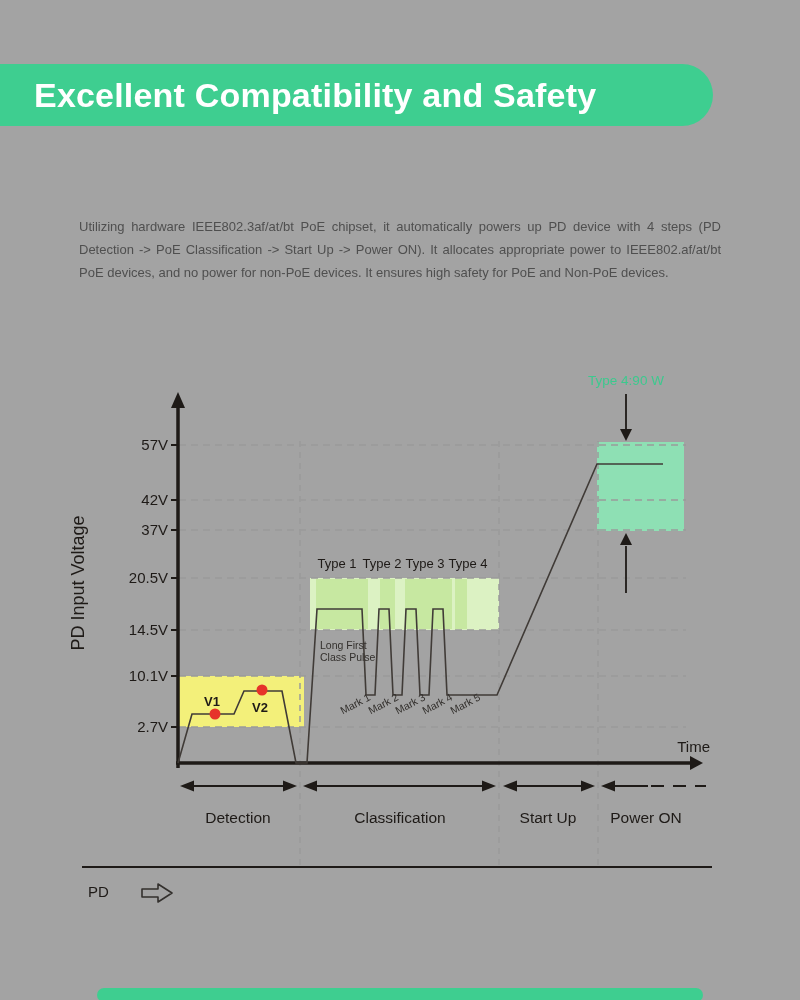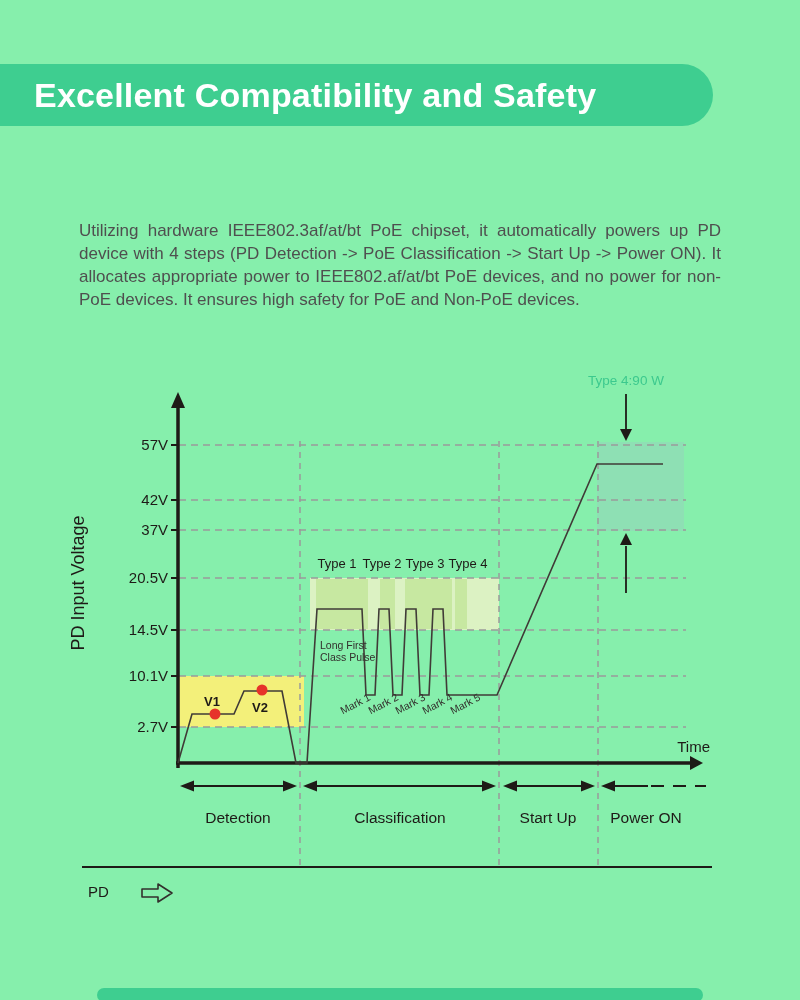--- a/index.html
+++ b/index.html
@@ -1,21 +1,21 @@
 <!DOCTYPE html>
 <html><head>
 <meta charset="utf-8">
 <style>
   html,body{margin:0;padding:0;background:#ffffff;}
-  .page{position:relative;width:800px;height:1000px;background:#86efac;overflow:hidden;
+  .page{position:relative;width:800px;height:1000px;background:#a3a3a3;overflow:hidden;
         font-family:"Liberation Sans", sans-serif;}
   .banner{position:absolute;left:0;top:64px;width:713px;height:62px;background:#3ECE90;
           border-radius:0 31px 31px 0;display:flex;align-items:center;}
   .banner-title{color:#ffffff;font-size:34px;font-weight:bold;padding-left:34px;letter-spacing:.2px;}
-  .intro{position:absolute;left:79px;top:202px;width:642px;color:#4F4F4F;font-size:17px;
+  .intro{position:absolute;left:79px;top:202px;width:642px;color:#4F4F4F;font-size:13px;
          line-height:23px;text-align:justify;}
   svg text{font-family:"Liberation Sans", sans-serif;}
   .tick-label{font-size:15px;font-weight:500;fill:#1E1A17;}
   .axis-label{font-size:18px;font-weight:500;fill:#1E1A17;}
   .time-label{font-size:15px;font-weight:500;fill:#1E1A17;}
   .phase-label{font-size:15.5px;font-weight:500;fill:#1E1A17;}
   .type-label{font-size:13px;font-weight:500;fill:#1E1A17;}
   .mark-label{font-size:10.5px;fill:#33302d;}
   .small-note{font-size:10.5px;fill:#33302d;}
   .vlabel{font-size:13px;font-weight:600;fill:#1E1A17;}

